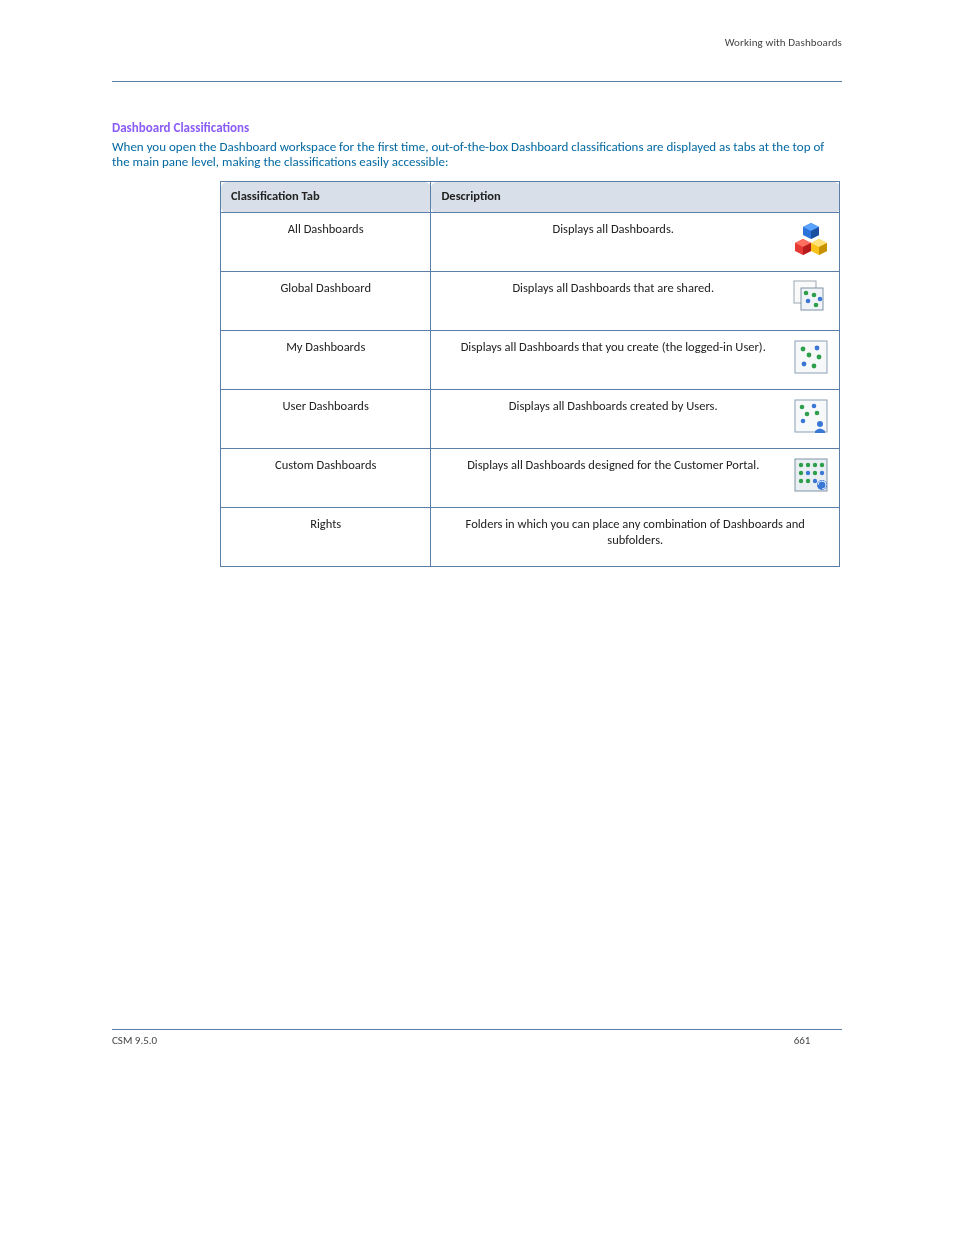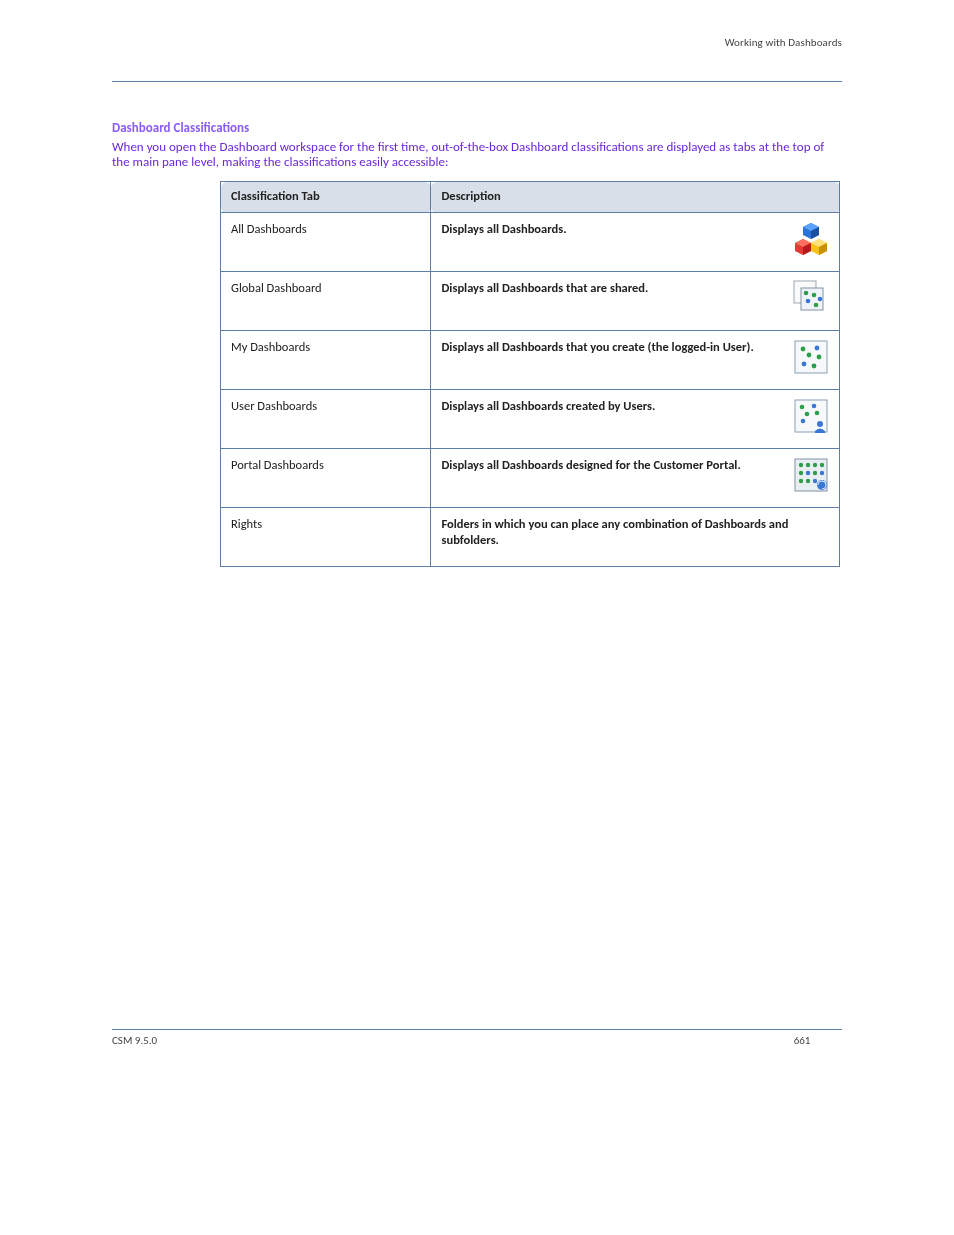--- a/index.html
+++ b/index.html
@@ -35,36 +35,37 @@
   .section-title {
     font-size: 13px;
     font-weight: 600;
     color: #8b5cf6;
     margin-top: 38px;
     margin-bottom: 4px;
   }
 
   .intro {
     font-size: 13px;
-    color: #6d28d9;
+    color: #0369a1;
     margin-bottom: 12px;
   }
 
   table.classifications {
     width: 620px;
     margin-left: 108px;
     border-collapse: collapse;
     border: 1px solid #5a7ea5;
   }
   table.classifications th,
   table.classifications td {
     border: 1px solid #5a7ea5;
     font-size: 12.5px;
     color: #222;
     vertical-align: top;
+    text-align: center;
   }
   table.classifications thead th {
     background: #d8dfe8;
     font-weight: 600;
     text-align: left;
     padding: 6px 10px 6px 10px;
     height: 18px;
     border-radius: 6px;
   }
   table.classifications tbody td {
@@ -72,21 +73,20 @@
   }
   .col-class { width: 34%; }
   .col-desc  { width: 66%; }
 
   .desc-row {
     display: flex;
     justify-content: space-between;
     align-items: flex-start;
     gap: 8px;
     min-height: 42px;
-    font-weight: bold;
   }
   .desc-text {
     flex: 1 1 auto;
     line-height: 1.25;
   }
   .icon-cell {
     flex: 0 0 auto;
     width: 36px;
     height: 36px;
     display: flex;
@@ -222,21 +222,21 @@
                   <circle cx="4" cy="3" r="3" fill="#3b78d6"></circle>
                   <path d="M-1 10 Q4 5 9 10 L9 12 L-1 12 Z" fill="#3b78d6"></path>
                 </g>
               </svg>
             </span>
           </div>
         </td>
       </tr>
 
       <tr>
-        <td>Portal Dashboards</td>
+        <td>Custom Dashboards</td>
         <td>
           <div class="desc-row">
             <span class="desc-text">Displays all Dashboards designed for the Customer Portal.</span>
             <span class="icon-cell">
               <svg width="34" height="34" viewBox="0 0 34 34">
                 <rect x="1" y="1" width="32" height="32" fill="#e9eef3" stroke="#7f93a6"></rect>
                 <g fill="#2e9e4a">
                   <circle cx="7" cy="7" r="2.2"></circle>
                   <circle cx="14" cy="7" r="2.2"></circle>
                   <circle cx="21" cy="7" r="2.2"></circle>

